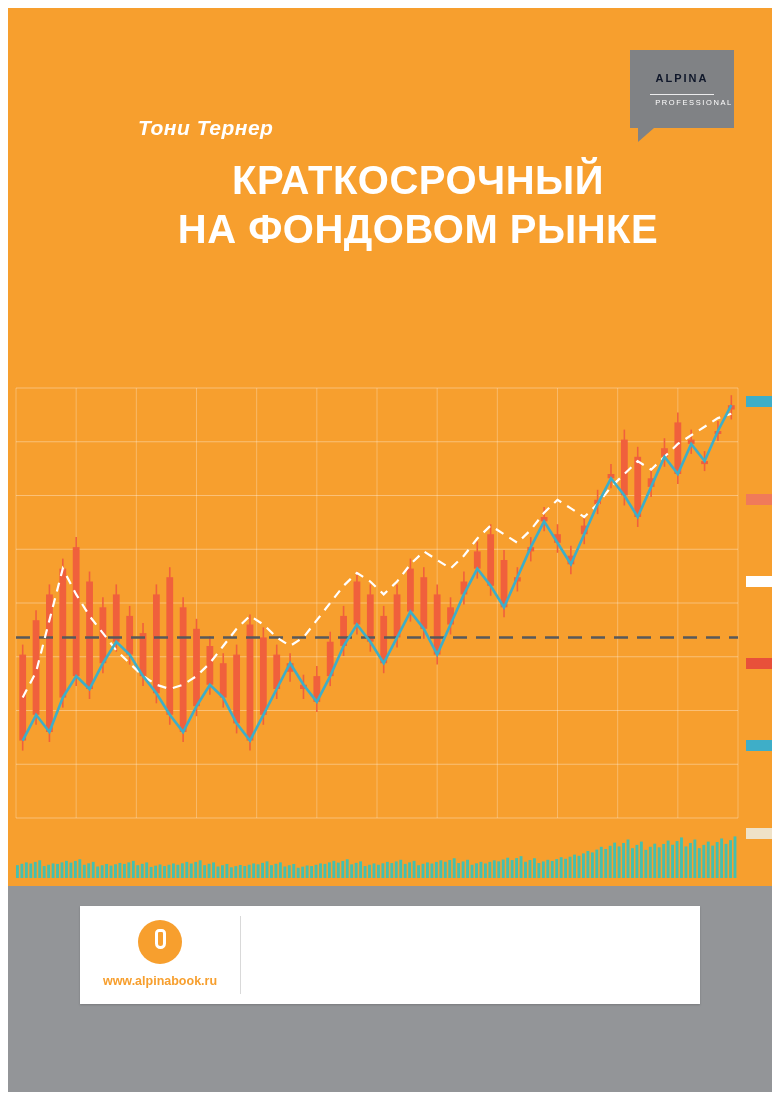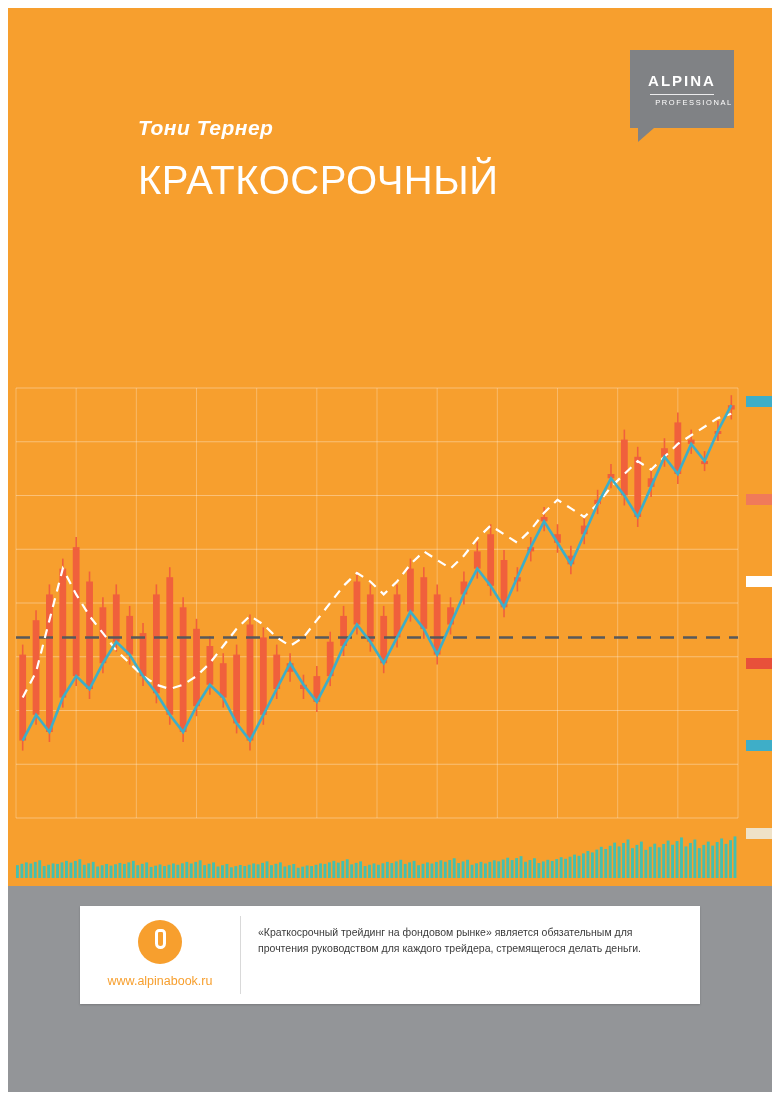--- a/index.html
+++ b/index.html
@@ -53,22 +53,22 @@
     height: 0;
     border-left: 16px solid #808285;
     border-bottom: 14px solid transparent;
   }
   .logo-badge .alpina {
     position: absolute;
     left: 0;
     right: 0;
     top: 22px;
     text-align: center;
-    color: #ffffff;
-    font-size: 15px;
+    color: #0f172a;
+    font-size: 11px;
     letter-spacing: 2px;
     font-weight: bold;
   }
   .logo-badge .rule {
     position: absolute;
     left: 20px;
     right: 20px;
     top: 44px;
     height: 1px;
     background: #ffffff;
@@ -96,23 +96,24 @@
     letter-spacing: .5px;
     font-style: italic;
   }
   .title {
     position: absolute;
     left: 130px;
     top: 148px;
     width: 560px;
     color: #ffffff;
     font-size: 40px;
-    font-weight: normal;
+    font-weight: bold;
     line-height: 1.22;
     letter-spacing: .5px;
+    text-align: center;
   }
   .title .line { display: block; white-space: nowrap; }
   
   .chart {
     position: absolute;
     left: 0;
     top: 370px;
     width: 764px;
     height: 520px;
   }
@@ -163,21 +164,21 @@
     box-sizing: border-box;
   }
   .blurb .site {
     position: absolute;
     left: 10px;
     top: 68px;
     width: 140px;
     text-align: center;
     color: #f79f2e;
     font-size: 12.5px;
-    font-weight: normal;
+    font-weight: bold;
   }
   .blurb .divider {
     position: absolute;
     left: 160px;
     top: 10px;
     bottom: 10px;
     width: 1px;
     background: #d9d9d9;
   }
   .blurb .quote {
@@ -202,20 +203,21 @@
       <div class="alpina">ALPINA</div>
       <div class="rule"></div>
       <div class="professional">PROFESSIONAL</div>
       <div class="tail"></div>
     </div>
 
     <div class="author">Тони Тернер</div>
 
     <div class="title">
       <span class="line">КРАТКОСРОЧНЫЙ</span>
+      <span class="line">НА ФОНДОВОМ РЫНКЕ</span>
     </div>
 
     <div class="chart">
       <svg id="chart-svg" width="764" height="520" viewBox="0 0 764 520">
           <g>
             <line x1="8" y1="10" x2="730" y2="10" stroke="#ffffff" stroke-opacity="0.35" stroke-width="1"></line>
             <line x1="8" y1="63.75" x2="730" y2="63.75" stroke="#ffffff" stroke-opacity="0.35" stroke-width="1"></line>
             <line x1="8" y1="117.5" x2="730" y2="117.5" stroke="#ffffff" stroke-opacity="0.35" stroke-width="1"></line>
             <line x1="8" y1="171.25" x2="730" y2="171.25" stroke="#ffffff" stroke-opacity="0.35" stroke-width="1"></line>
             <line x1="8" y1="225" x2="730" y2="225" stroke="#ffffff" stroke-opacity="0.35" stroke-width="1"></line>
@@ -523,17 +525,16 @@
         <i style="background: rgb(255, 255, 255); top: 180px;"></i>
         <i style="background: rgb(232, 80, 58); top: 262px;"></i>
         <i style="background: rgb(62, 174, 200); top: 344px;"></i>
         <i style="background: rgb(239, 226, 200); top: 432px;"></i>
       </div>
 
     <div class="blurb">
       <div class="logo-circle"></div>
       <div class="site">www.alpinabook.ru</div>
       <div class="divider"></div>
-      <div class="quote">«Краткосрочный трейдинг на фондовом рынке» является обязательным для прочтения руководством для каждого трейдера, стремящегося делать деньги.</div>
     </div>
 
   </div>
 </div>
 
 </body></html>

